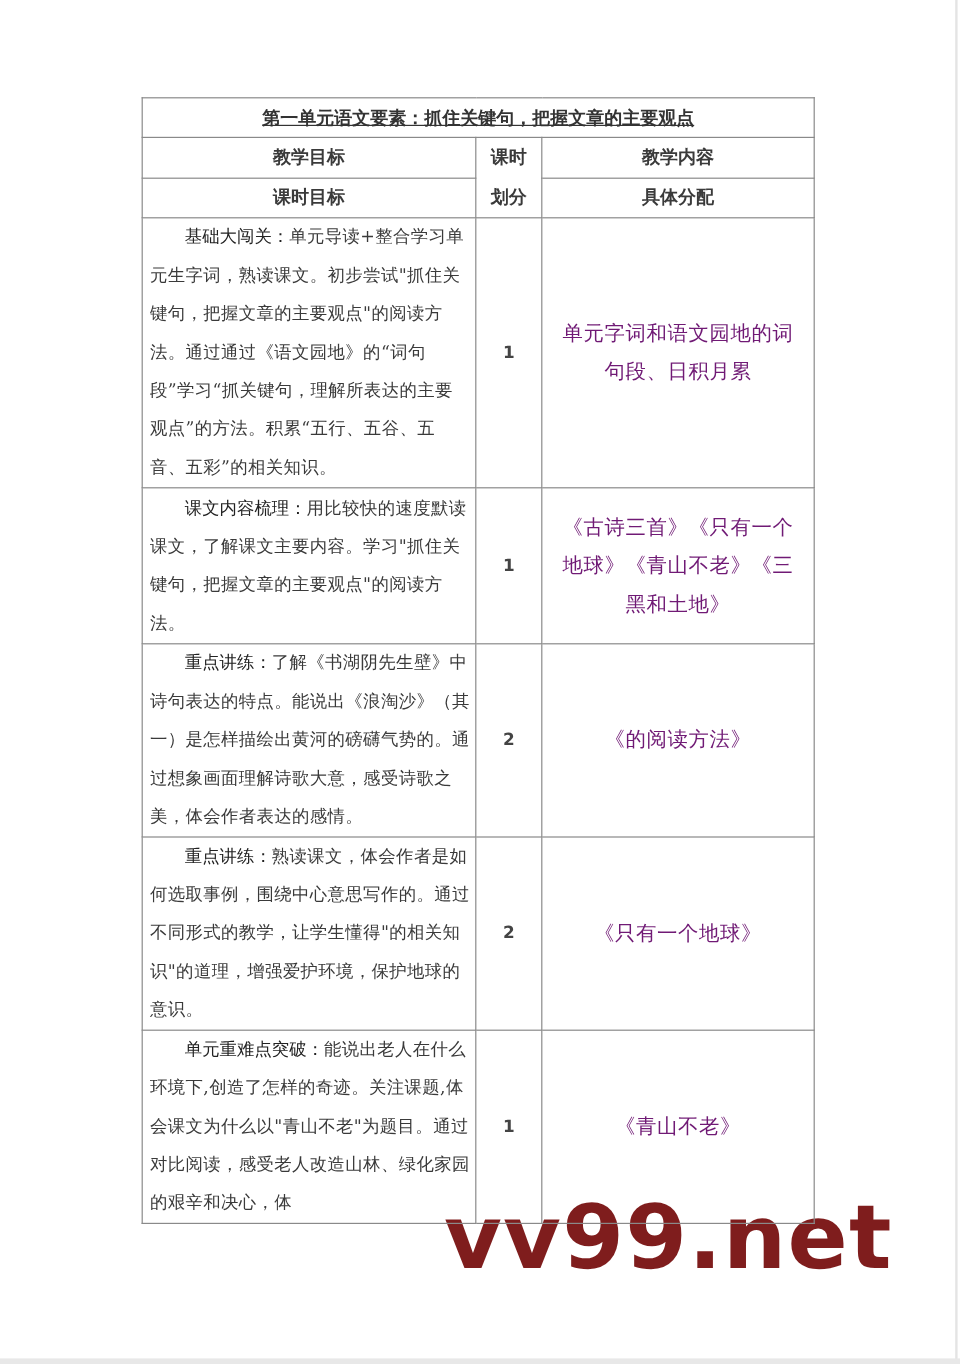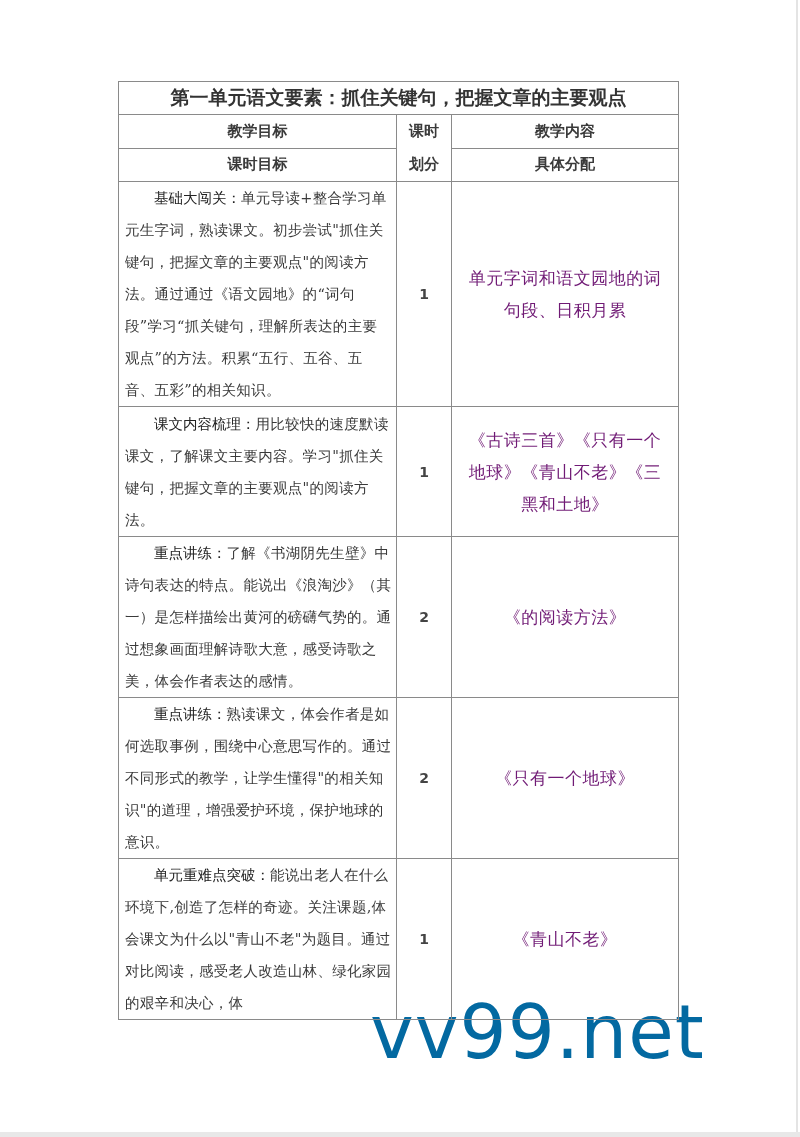--- a/index.html
+++ b/index.html
@@ -29,24 +29,24 @@
       top: 1132px;
       width: 800px;
       height: 5px;
       background: #e8e8e8;
     }
     .watermark {
       position: absolute;
       left: 370px;
       top: 995px;
       font-family: "DejaVu Sans", "Liberation Sans", sans-serif;
-      font-weight: normal;
+      font-weight: bold;
       font-size: 74px;
       letter-spacing: 1px;
-      color: #0369a1;
+      color: #7f1d1d;
       line-height: 1;
       z-index: 0;
       user-select: none;
     }
     table.plan {
       position: absolute;
       left: 118px;
       top: 81px;
       width: 560px;
       border-collapse: collapse;
@@ -56,23 +56,24 @@
     }
     table.plan td {
       border: 1.5px solid #8a8a8a;
       padding: 0;
       vertical-align: middle;
       text-align: center;
     }
     .title-cell {
       height: 32px;
       font-family: "DejaVu Sans", "Liberation Sans", sans-serif;
-      font-size: 19px;
+      font-size: 15px;
       font-weight: bold;
       color: #333;
+      text-decoration: underline;
     }
     .hdr {
       height: 32px;
       font-family: "DejaVu Sans", "Liberation Sans", sans-serif;
       font-size: 15px;
       font-weight: bold;
       color: #3a3a3a;
       margin-top: 48px;
     }
     .hdr-mid {

